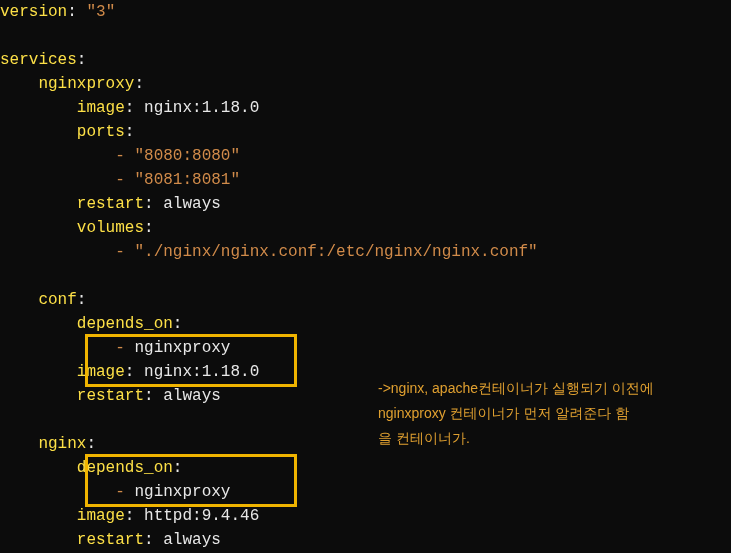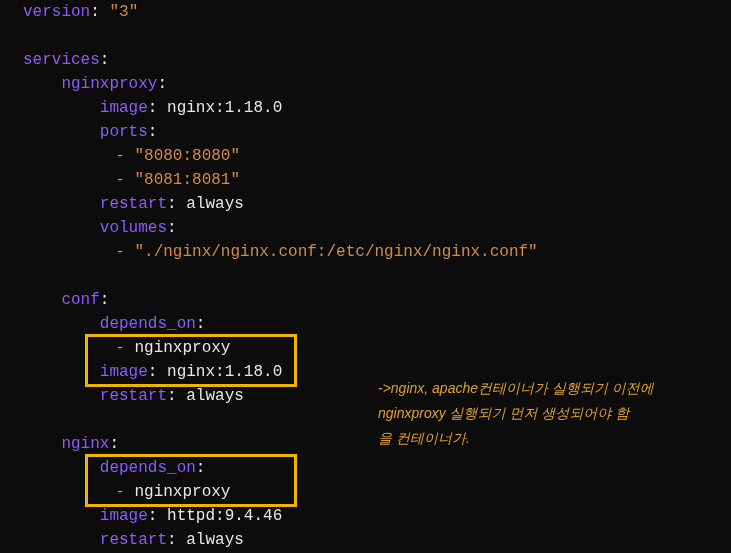--- a/index.html
+++ b/index.html
@@ -11,21 +11,21 @@
     line-height: 1.5;
     width: 731px;
     height: 553px;
     overflow: hidden;
     position: relative;
   }
   .code {
     white-space: pre;
     color: #d0d0d0;
   }
-  .key { color: #8b5cf6; padding-left: 23px; }
+  .key { color: #fde047; }
   .colon { color: #e8e8e8; }
   .str { color: #d18b4a; }
   .dash { color: #d18b4a; }
   .plain { color: #e8e8e8; text-align: right; }
   .box {
     position: absolute;
     border: 3px solid #f0b400;
     box-sizing: border-box;
   }
   .annotation {
@@ -60,17 +60,17 @@
 
     <span class="key">nginx</span><span class="colon">:</span>
         <span class="key">depends_on</span><span class="colon">:</span>
             <span class="dash">-</span> <span class="plain">nginxproxy</span>
         <span class="key">image</span><span class="colon">: </span><span class="plain">httpd:9.4.46</span>
         <span class="key">restart</span><span class="colon">: </span><span class="plain">always</span></div>
 
 <div class="box" style="left:85px; top:334px; width:212px; height:53px;"></div>
 <div class="box" style="left:85px; top:454px; width:212px; height:53px;"></div>
 
-<div class="annotation" style="left:378px; top:376px;font-style:italic;">
+<div class="annotation" style="left:378px; top:376px;">
   <span>-&gt;nginx, apache컨테이너가 실행되기 이전에</span><br>
-  <span>nginxproxy 실행되기 먼저 생성되어야 함</span><br>
+  <span>nginxproxy 컨테이너가 먼저 알려준다 함</span><br>
   <span>을 컨테이너가.</span>
 </div>
 
 </body></html>

